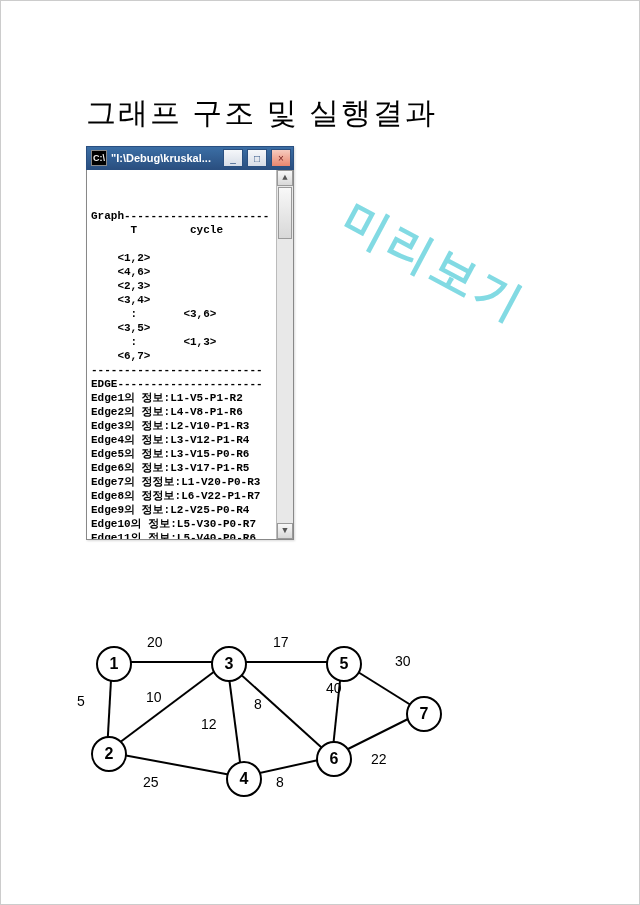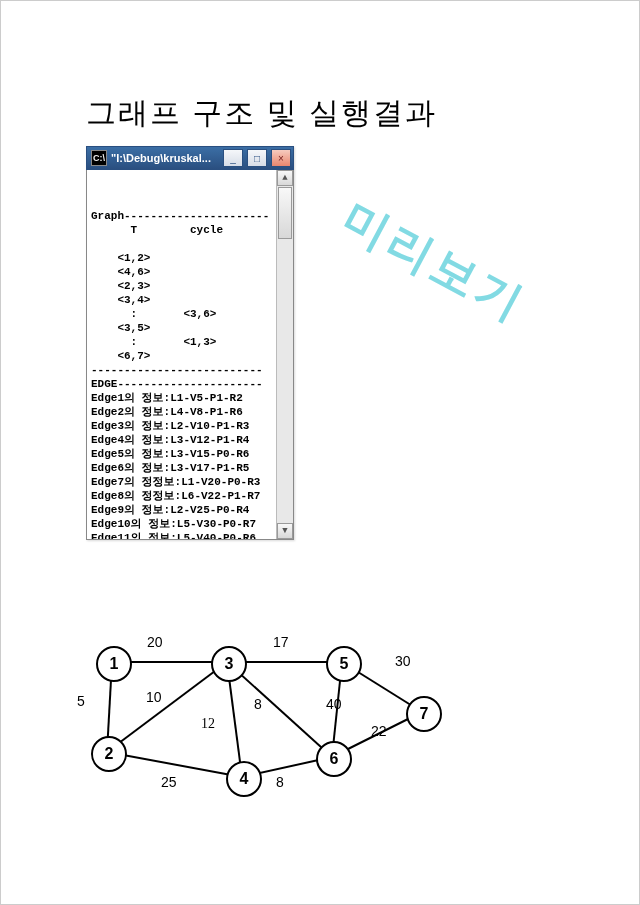--- a/index.html
+++ b/index.html
@@ -192,21 +192,21 @@
 <div class="node" style="left: 5px; top: 25px;">1</div>
     <div class="node" style="left: 0px; top: 115px;">2</div>
     <div class="node" style="left: 120px; top: 25px;">3</div>
     <div class="node" style="left: 135px; top: 140px;">4</div>
     <div class="node" style="left: 235px; top: 25px;">5</div>
     <div class="node" style="left: 225px; top: 120px;">6</div>
     <div class="node" style="left: 315px; top: 75px;">7</div>
     <div class="edge-label" style="left: 56px; top: 13px;">20</div>
     <div class="edge-label" style="left: -14px; top: 72px;">5</div>
     <div class="edge-label" style="left: 55px; top: 68px;">10</div>
-    <div class="edge-label" style="left: 110px; top: 95px; font-family: Liberation Serif, serif;">12</div>
+    <div class="edge-label" style="left: 110px; top: 95px;">12</div>
     <div class="edge-label" style="left: 182px; top: 13px;">17</div>
     <div class="edge-label" style="left: 163px; top: 75px;">8</div>
-    <div class="edge-label" style="left: 70px; top: 153px;">25</div>
+    <div class="edge-label" style="left: 52px; top: 153px;">25</div>
     <div class="edge-label" style="left: 185px; top: 153px;">8</div>
-    <div class="edge-label" style="left: 235px; top: 75px;">40</div>
+    <div class="edge-label" style="left: 235px; top: 59px;">40</div>
     <div class="edge-label" style="left: 290px; top: 32px; margin-left: 14px;">30</div>
-    <div class="edge-label" style="left: 280px; top: 102px;">22</div>
+    <div class="edge-label" style="left: 280px; top: 130px;">22</div>
   </div>
 
 </body></html>

